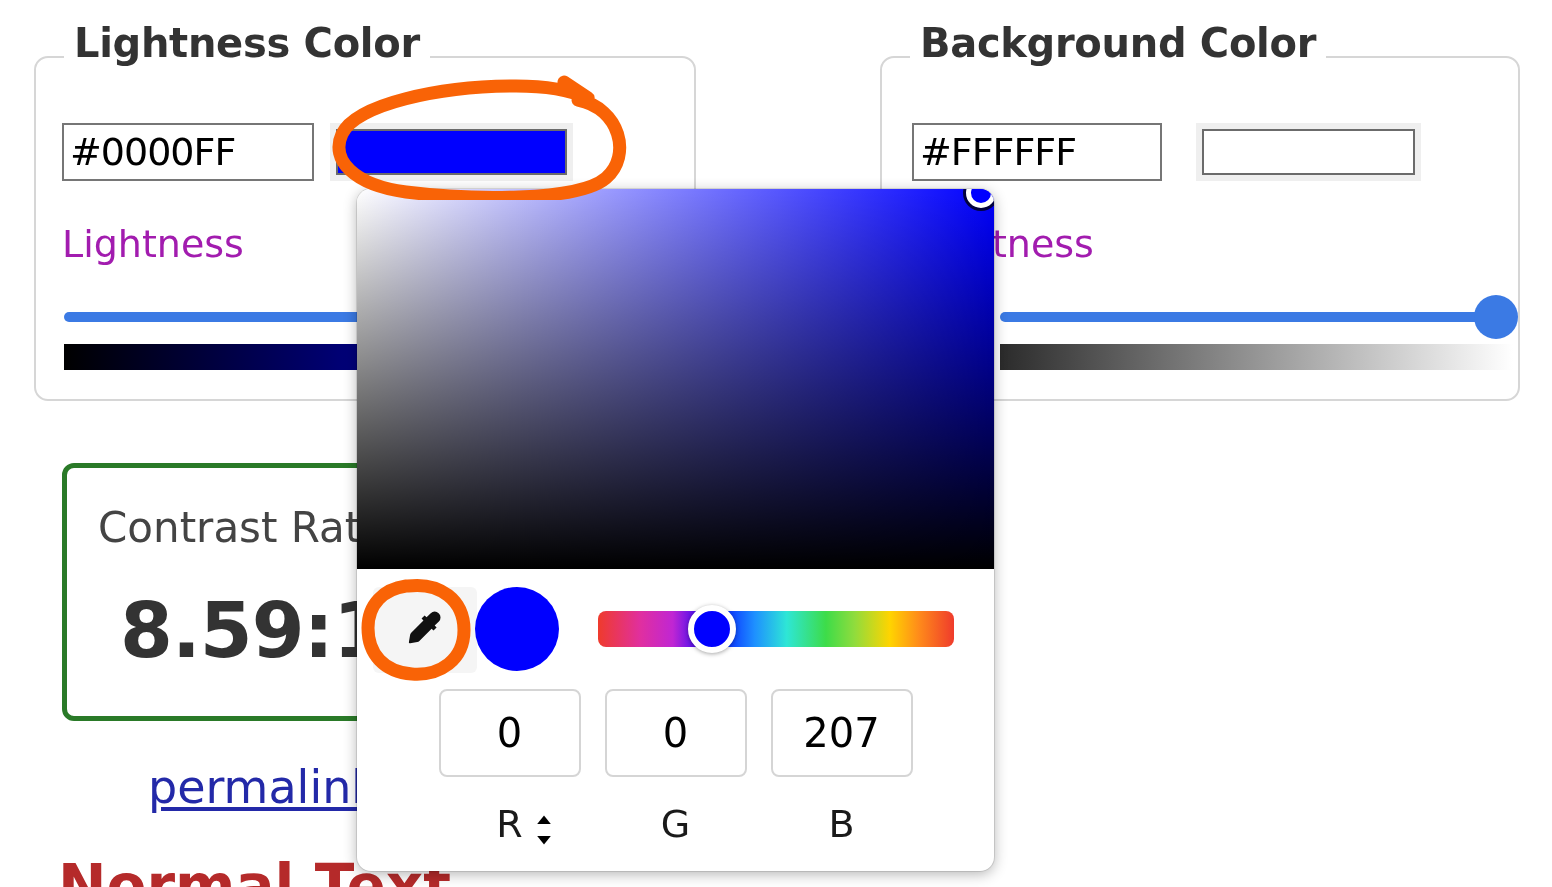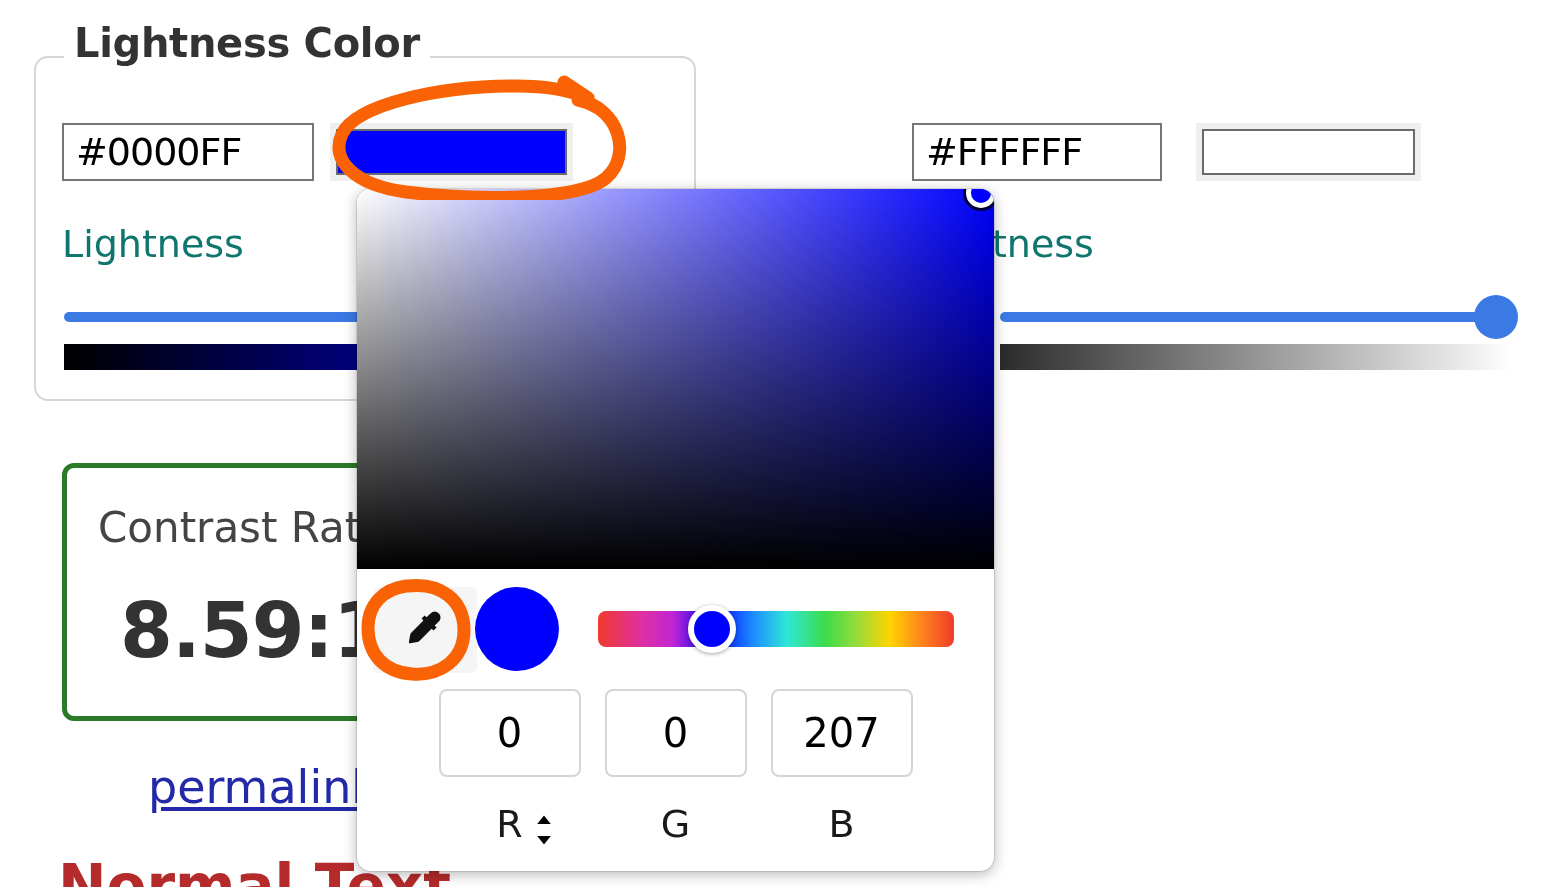--- a/index.html
+++ b/index.html
@@ -44,21 +44,21 @@
   }
 
   .hexinput {
     position: absolute;
     box-sizing: border-box;
     border: 2px solid #767676;
     background: #ffffff;
     font-family: "DejaVu Sans", sans-serif;
     font-size: 38px;
     color: #000000;
-    padding: 0 12px;
+    padding: 0 6px;
     line-height: 1;
     display: flex;
     align-items: center;
     letter-spacing: -1px;
   }
 
   .colorswatch {
     position: absolute;
     box-sizing: border-box;
     background: #efefef;
@@ -67,21 +67,21 @@
   .colorswatch .inner {
     width: 100%;
     height: 100%;
     box-sizing: border-box;
     border: 2px solid #6b6b6b;
   }
 
   .lightlabel {
     position: absolute;
     font-size: 38px;
-    color: #0f766e;
+    color: #a21caf;
     font-family: "DejaVu Sans", sans-serif;
     white-space: nowrap;
   }
 
   
   .slider {
     position: absolute;
     height: 10px;
     border-radius: 6px;
     background: #3b7ae4;
@@ -311,20 +311,23 @@
 
   <div class="lightlabel" style="left:62px; top:222px;">Lightness</div>
 
   <div class="slider" style="left:64px; top:312px; width:608px;">
     <div class="thumb" style="left:608px;"></div>
   </div>
 
   <div class="gradbar" style="left:64px; top:344px; width:608px;
        background:linear-gradient(to right,#000000 0%,#0000FF 100%);"></div>
 
+  <div class="fieldset" style="left:880px; top:56px; width:640px; height:345px;">
+    <div class="legend">Background Color</div>
+  </div>
 
   <div class="hexinput" style="left:912px; top:123px; width:250px; height:58px;text-align:center;" placeholder="#FFFFFF">#FFFFFF</div>
 
   <div class="colorswatch" style="left:1196px; top:123px; width:225px; height:58px;">
     <div class="inner" style="background:#FFFFFF;"></div>
   </div>
 
   <div class="lightlabel" style="left:912px; top:222px;">Lightness</div>
 
   <div class="slider" style="left:1000px; top:312px; width:496px;">

